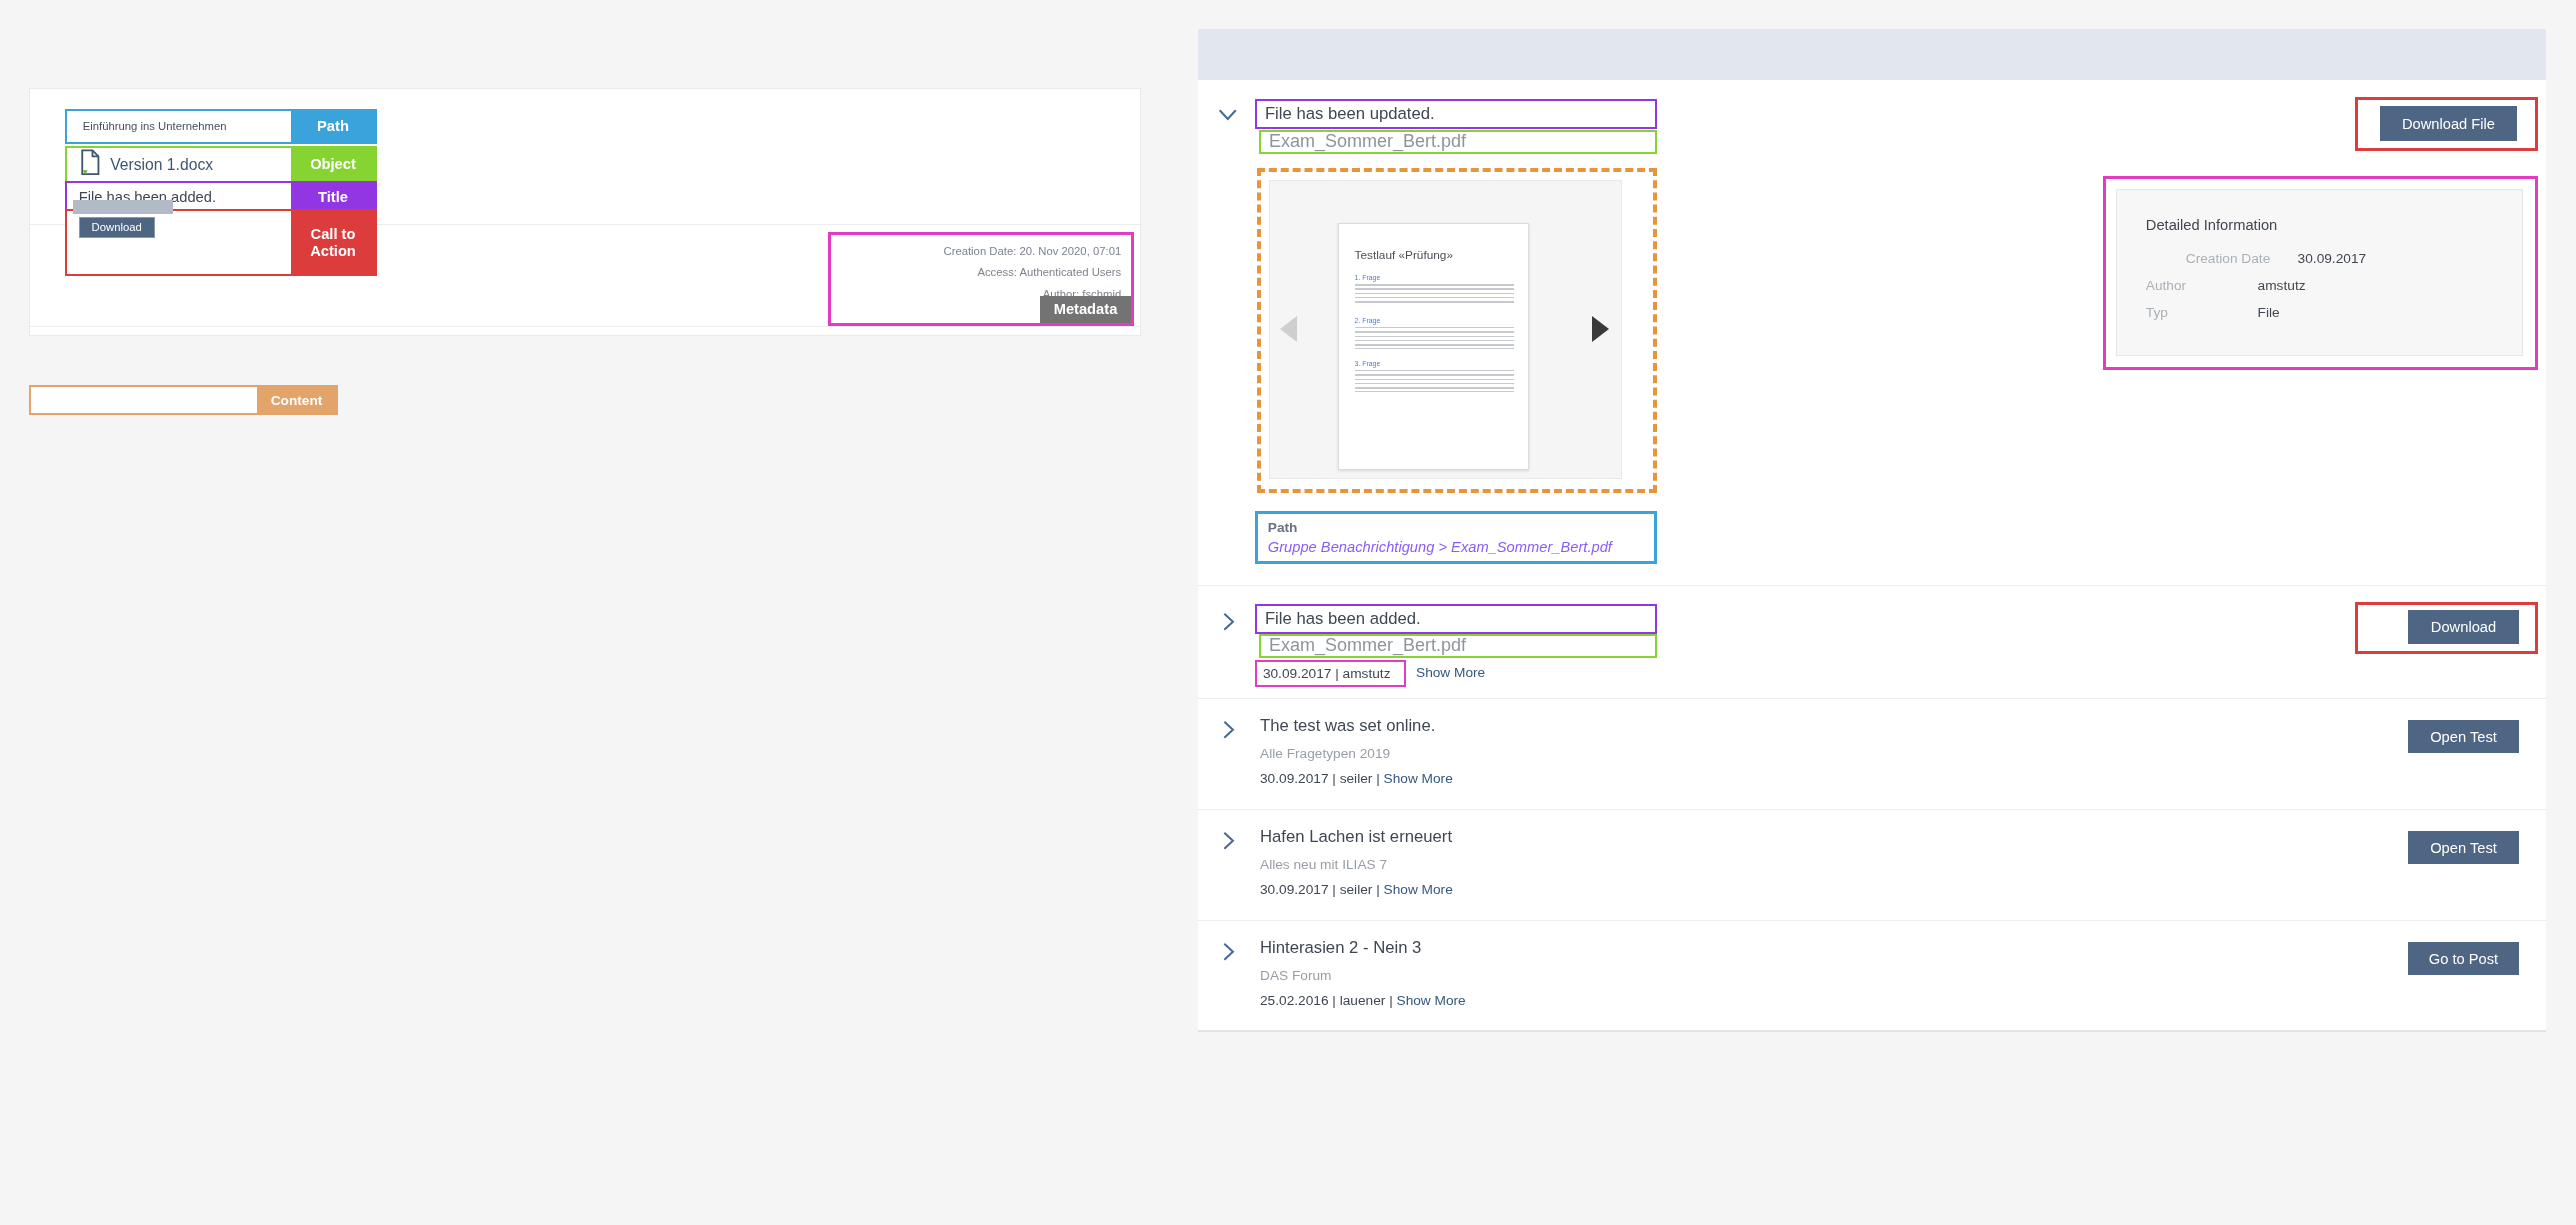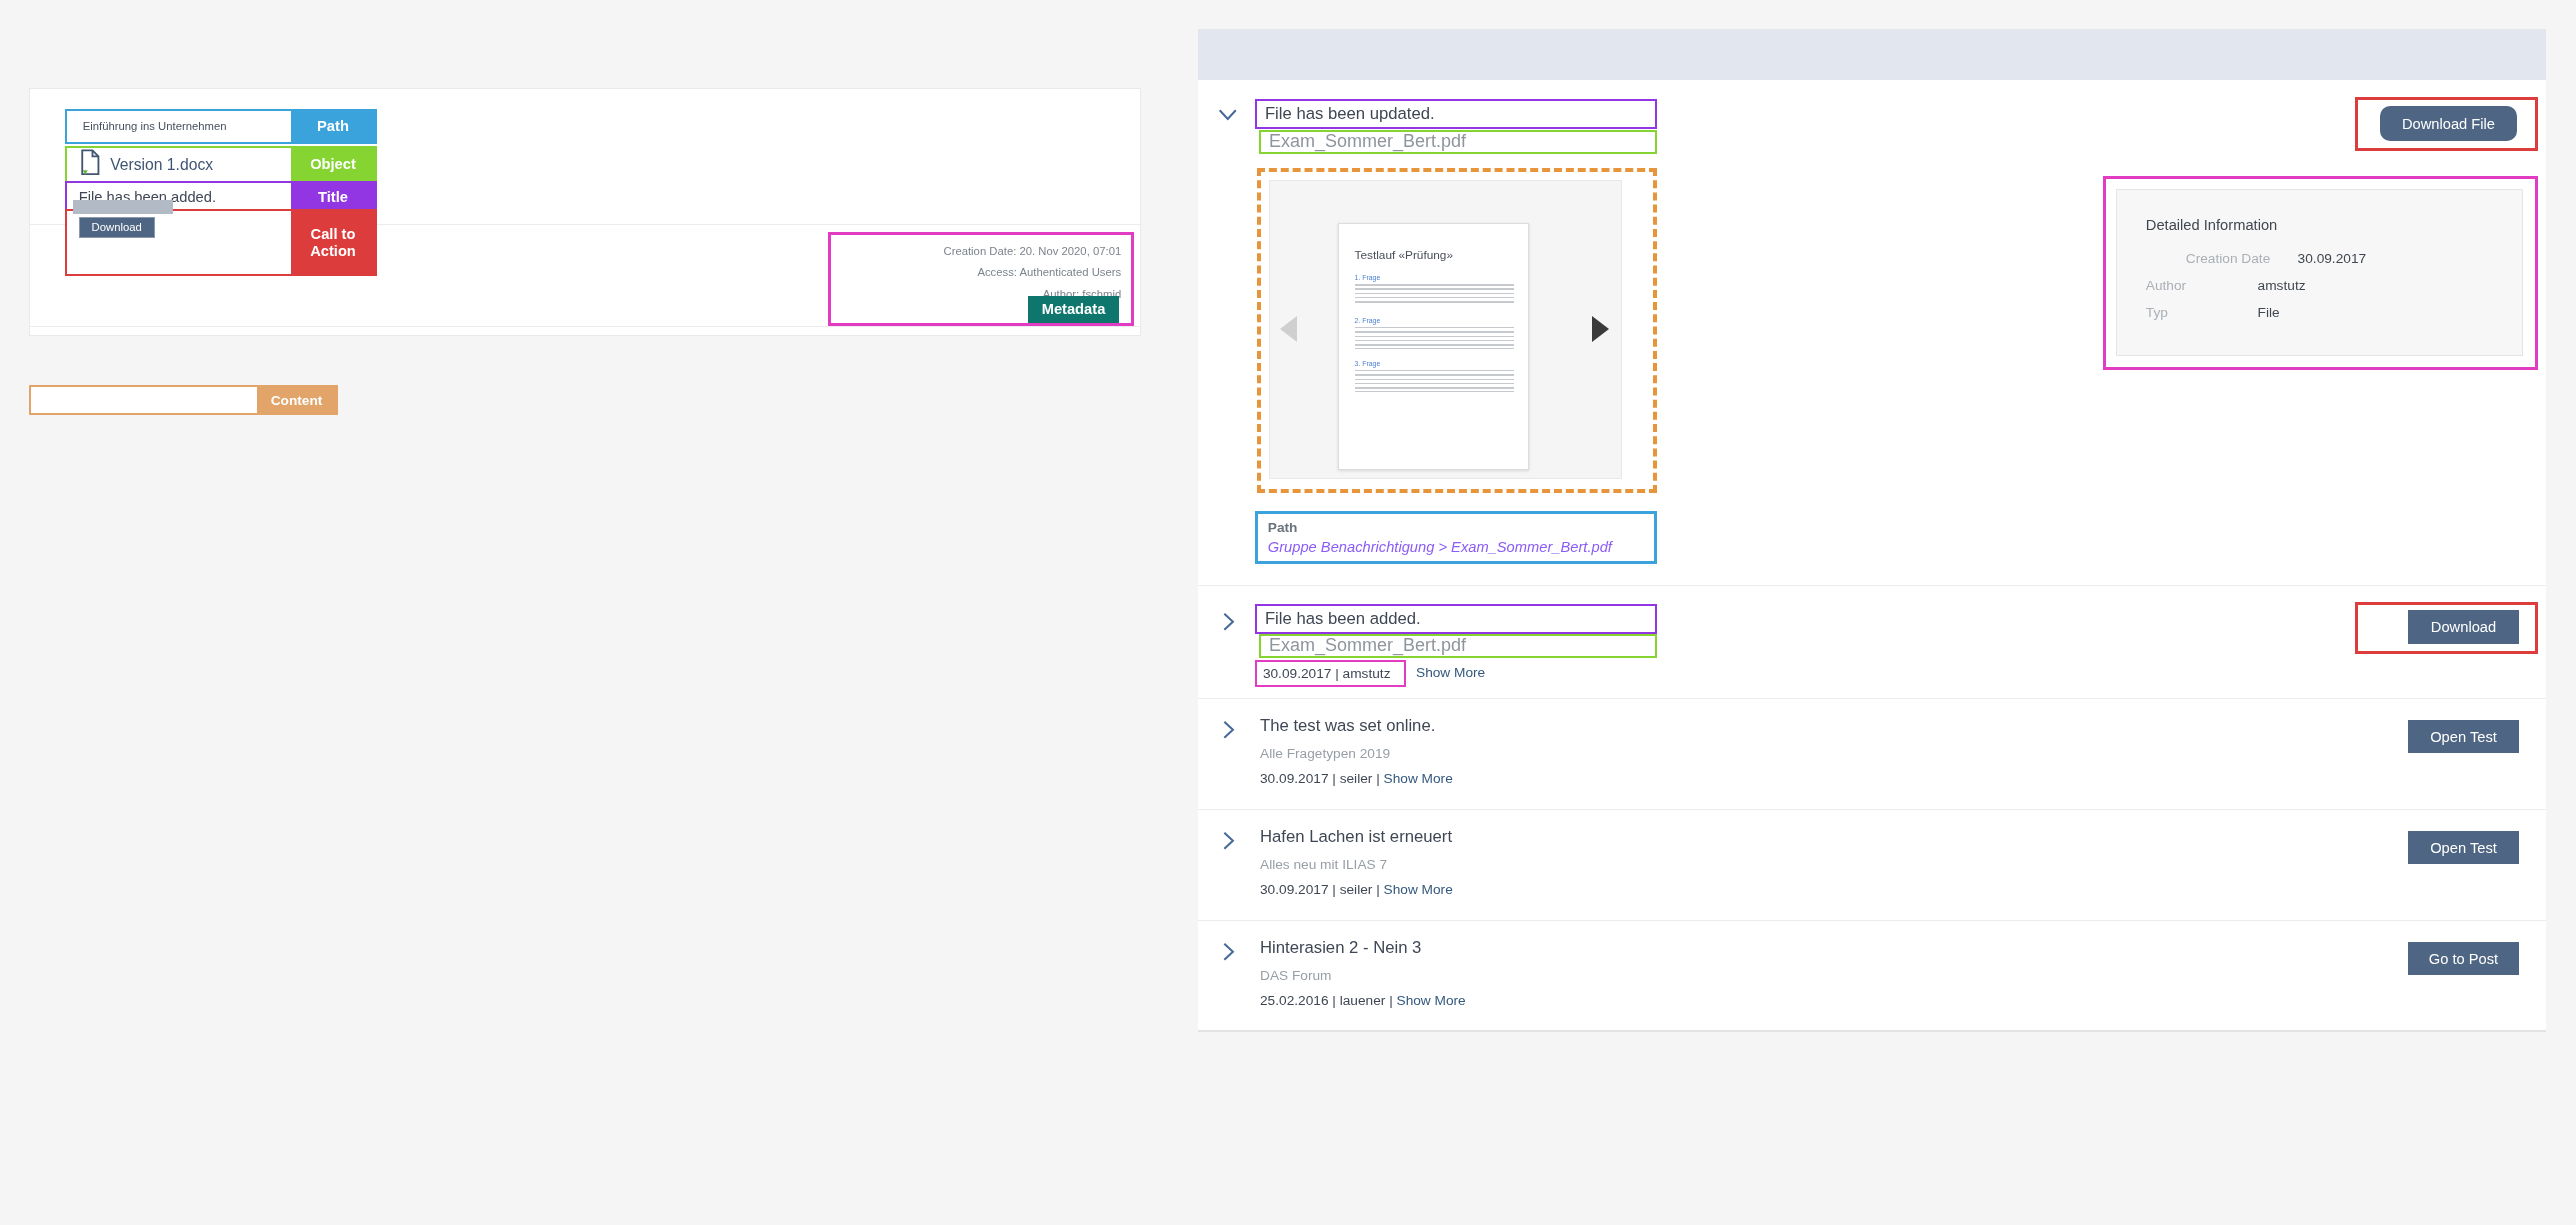--- a/index.html
+++ b/index.html
@@ -22,21 +22,21 @@
   .row-cta{left:35px;top:120px;width:312px;height:67px;border:2.9px solid #dc3c3c;}
   .row-cta .anno-label{background:#dc3c3c;}
   .row-cta .anno-content{align-items:flex-start;padding-top:2.9px;}
   .path-text{font-size:11.3px;color:#465060;padding-left:3.9px;}
   .object-text{font-size:15.7px;color:#3f5572;margin-left:9.8px;}
   .title-text{font-size:14.7px;color:#3f4754;}
   .dl-ghost{position:absolute;left:43px;top:111px;width:100px;height:13.7px;background:#b2bbc5;z-index:3;}
   .mini-btn{position:relative;z-index:4;margin-top:2.9px;background:#4e6583;color:#fff;font-size:11.3px;padding:2.9px 11.8px 3.9px;border:1px solid #8b99a9;}
   .metadata-box{position:absolute;left:798px;top:143px;width:306px;height:94px;border:3.9px solid #e23cc2;background:#fff;z-index:3;}
   .metadata-lines{position:absolute;right:9.8px;top:5.9px;text-align:right;font-size:11.3px;color:#7c838c;line-height:21.6px;}
-  .metadata-tag{position:absolute;right:12px;bottom:0;background:#0f766e;color:#fff;font-size:14.7px;font-weight:600;padding:4.9px 13.7px 5.9px;}
+  .metadata-tag{position:absolute;right:0;bottom:0;background:#737373;color:#fff;font-size:14.7px;font-weight:600;padding:4.9px 13.7px 5.9px;}
   .content-box{position:absolute;left:29px;top:385px;width:309px;height:30px;border:2.9px solid #e2a469;background:#e2a469;display:flex;}
   .content-inner{flex:1;background:#fff;}
   .content-label{width:79px;color:#fff;font-size:13.7px;font-weight:600;display:flex;align-items:center;justify-content:center;}
 
   
   .right-card{position:absolute;left:1198px;top:29px;width:1348px;height:1003px;background:#fff;border-bottom:2px solid #e3e3e3;}
   .panel-header{position:absolute;left:0;top:0;width:100%;height:51px;background:#e2e6ef;}
   .sep{position:absolute;left:0;width:100%;height:1px;background:#ededed;}
   .chev{position:absolute;left:15.7px;width:27.5px;height:27.5px;cursor:pointer;}
   .pbox{position:absolute;left:57px;width:402px;height:30px;border:2.9px solid #9136e2;background:#fff;display:flex;align-items:center;padding:0 7.9px;font-size:16.7px;color:#3f4754;}
@@ -166,21 +166,21 @@
         </div>
       </div>
     </div>
 
     <div class="pathbox">
       <div class="ph">Path</div>
       <div class="pv">Gruppe Benachrichtigung &gt; Exam_Sommer_Bert.pdf</div>
     </div>
 
     <div class="redbox" style="left:1157px;top:68px;width:183px;height:54px;"></div>
-    <div class="slate-btn" style="left:1182px;top:77px;width:137px;height:35px;border-radius:10px;">Download File</div>
+    <div class="slate-btn" style="left:1182px;top:77px;width:137px;height:35px;">Download File</div>
 
     <div class="detailbox">
       <div class="detail-panel">
         <div class="detail-h">Detailed Information</div>
         <div class="drow" style="top:61px;margin-left:40px;">
           <span class="dlabel">Creation Date</span>
           <span class="dvalue">30.09.2017</span>
         </div>
         <div class="drow" style="top:88px;">
           <span class="dlabel">Author</span>

